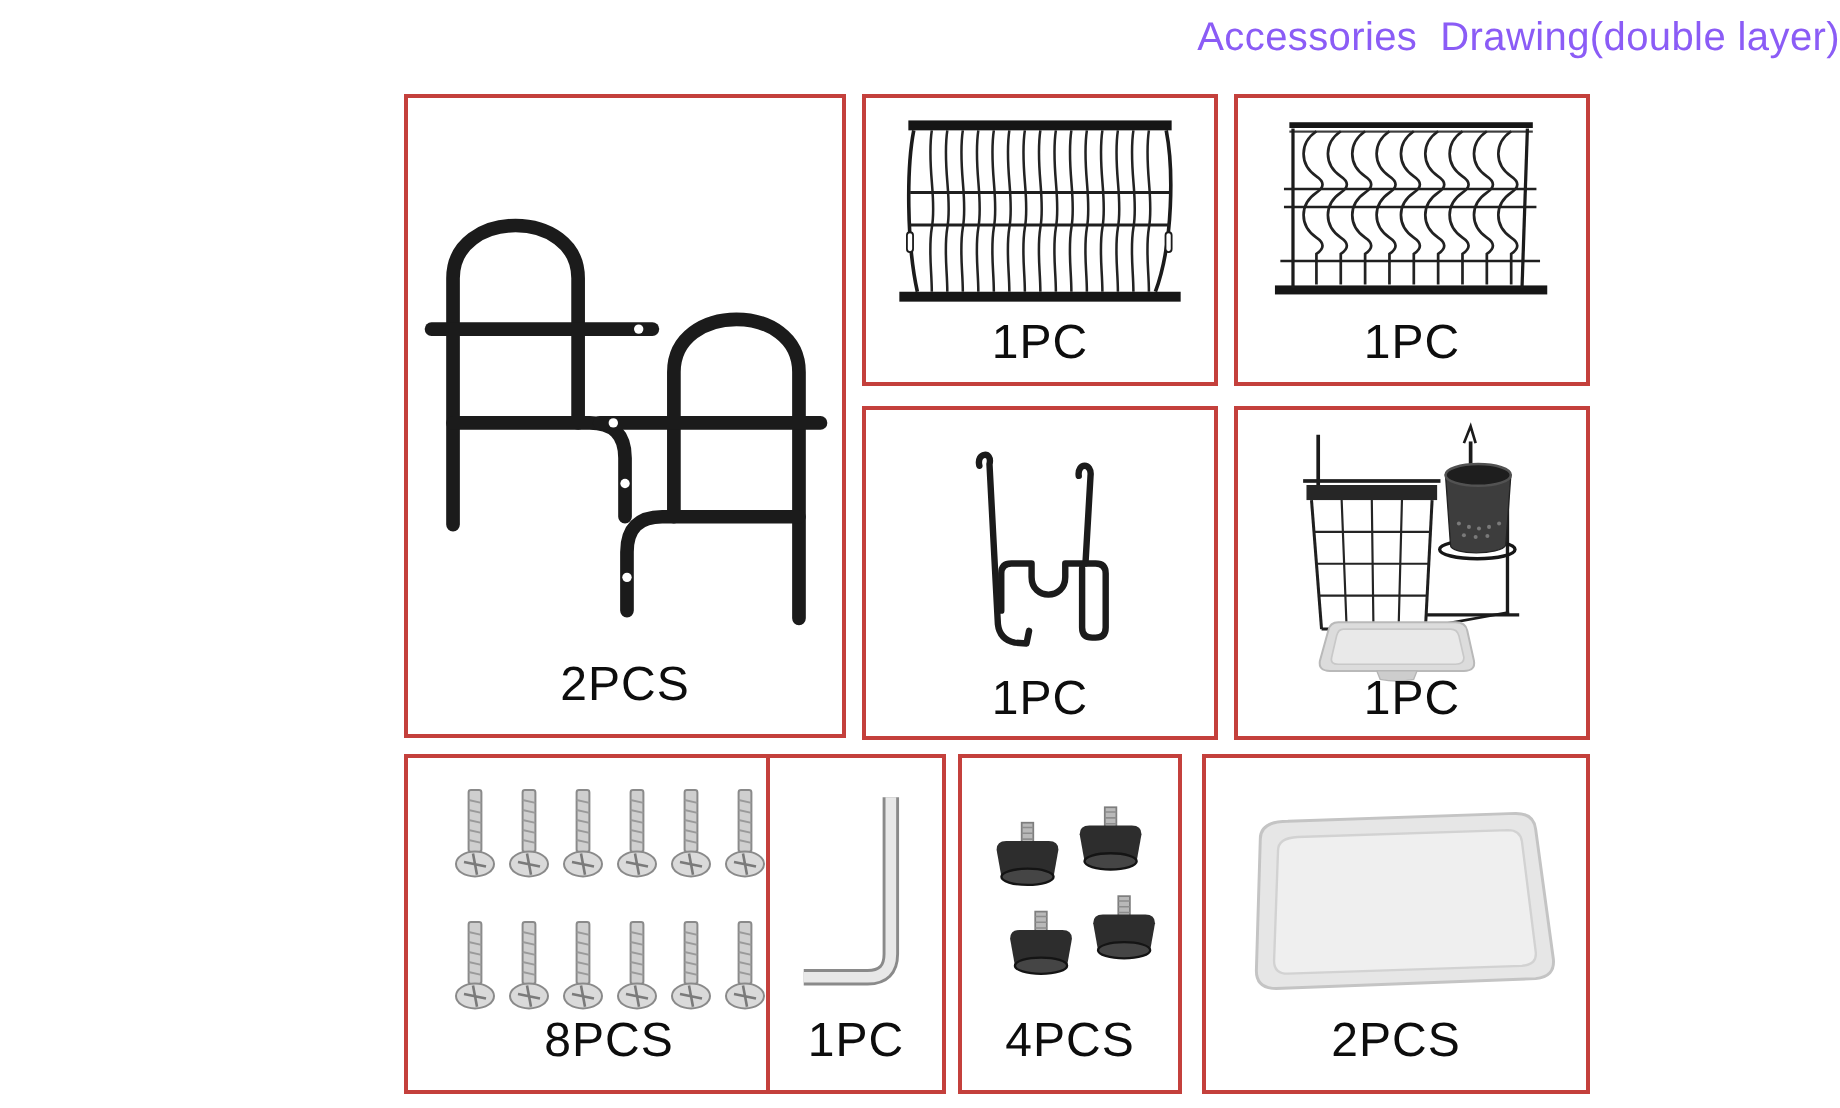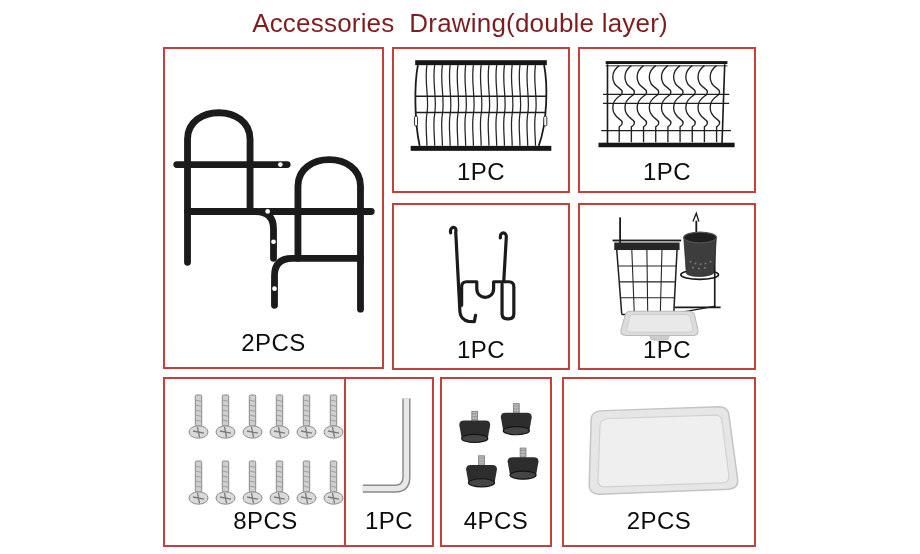--- a/index.html
+++ b/index.html
@@ -1,21 +1,21 @@
 <!DOCTYPE html>
 <html style="--accent: #c4403c;"><head>
 <meta charset="utf-8">
 <style>
   html,body{margin:0;padding:0;background:#ffffff;}
   .stage{position:relative;width:920px;height:554px;background:#ffffff;overflow:hidden;
          font-family:"Liberation Sans",sans-serif;}
-  .title{position:absolute;top:8px;left:0;width:100%;text-align:center;font-size:26px;
-         color:#7f1d1d;white-space:pre;letter-spacing:.2px;}
+  .title{position:absolute;top:8px;left:0;width:100%;text-align:right;font-size:20px;
+         color:#8b5cf6;white-space:pre;letter-spacing:.2px;}
   .panel{position:absolute;background:#fff;border:2px solid var(--accent,#c4403c);
-         box-sizing:border-box;}
+         box-sizing:border-box;margin-left:39px;}
   .art{position:absolute;left:50%;transform:translateX(-50%);}
   .qty{position:absolute;left:0;right:0;text-align:center;font-size:24px;color:#0d0d0d;
        letter-spacing:.5px;}
   svg{display:block;}
 </style>
 </head>
 <body>
 
 <div class="stage">
 

